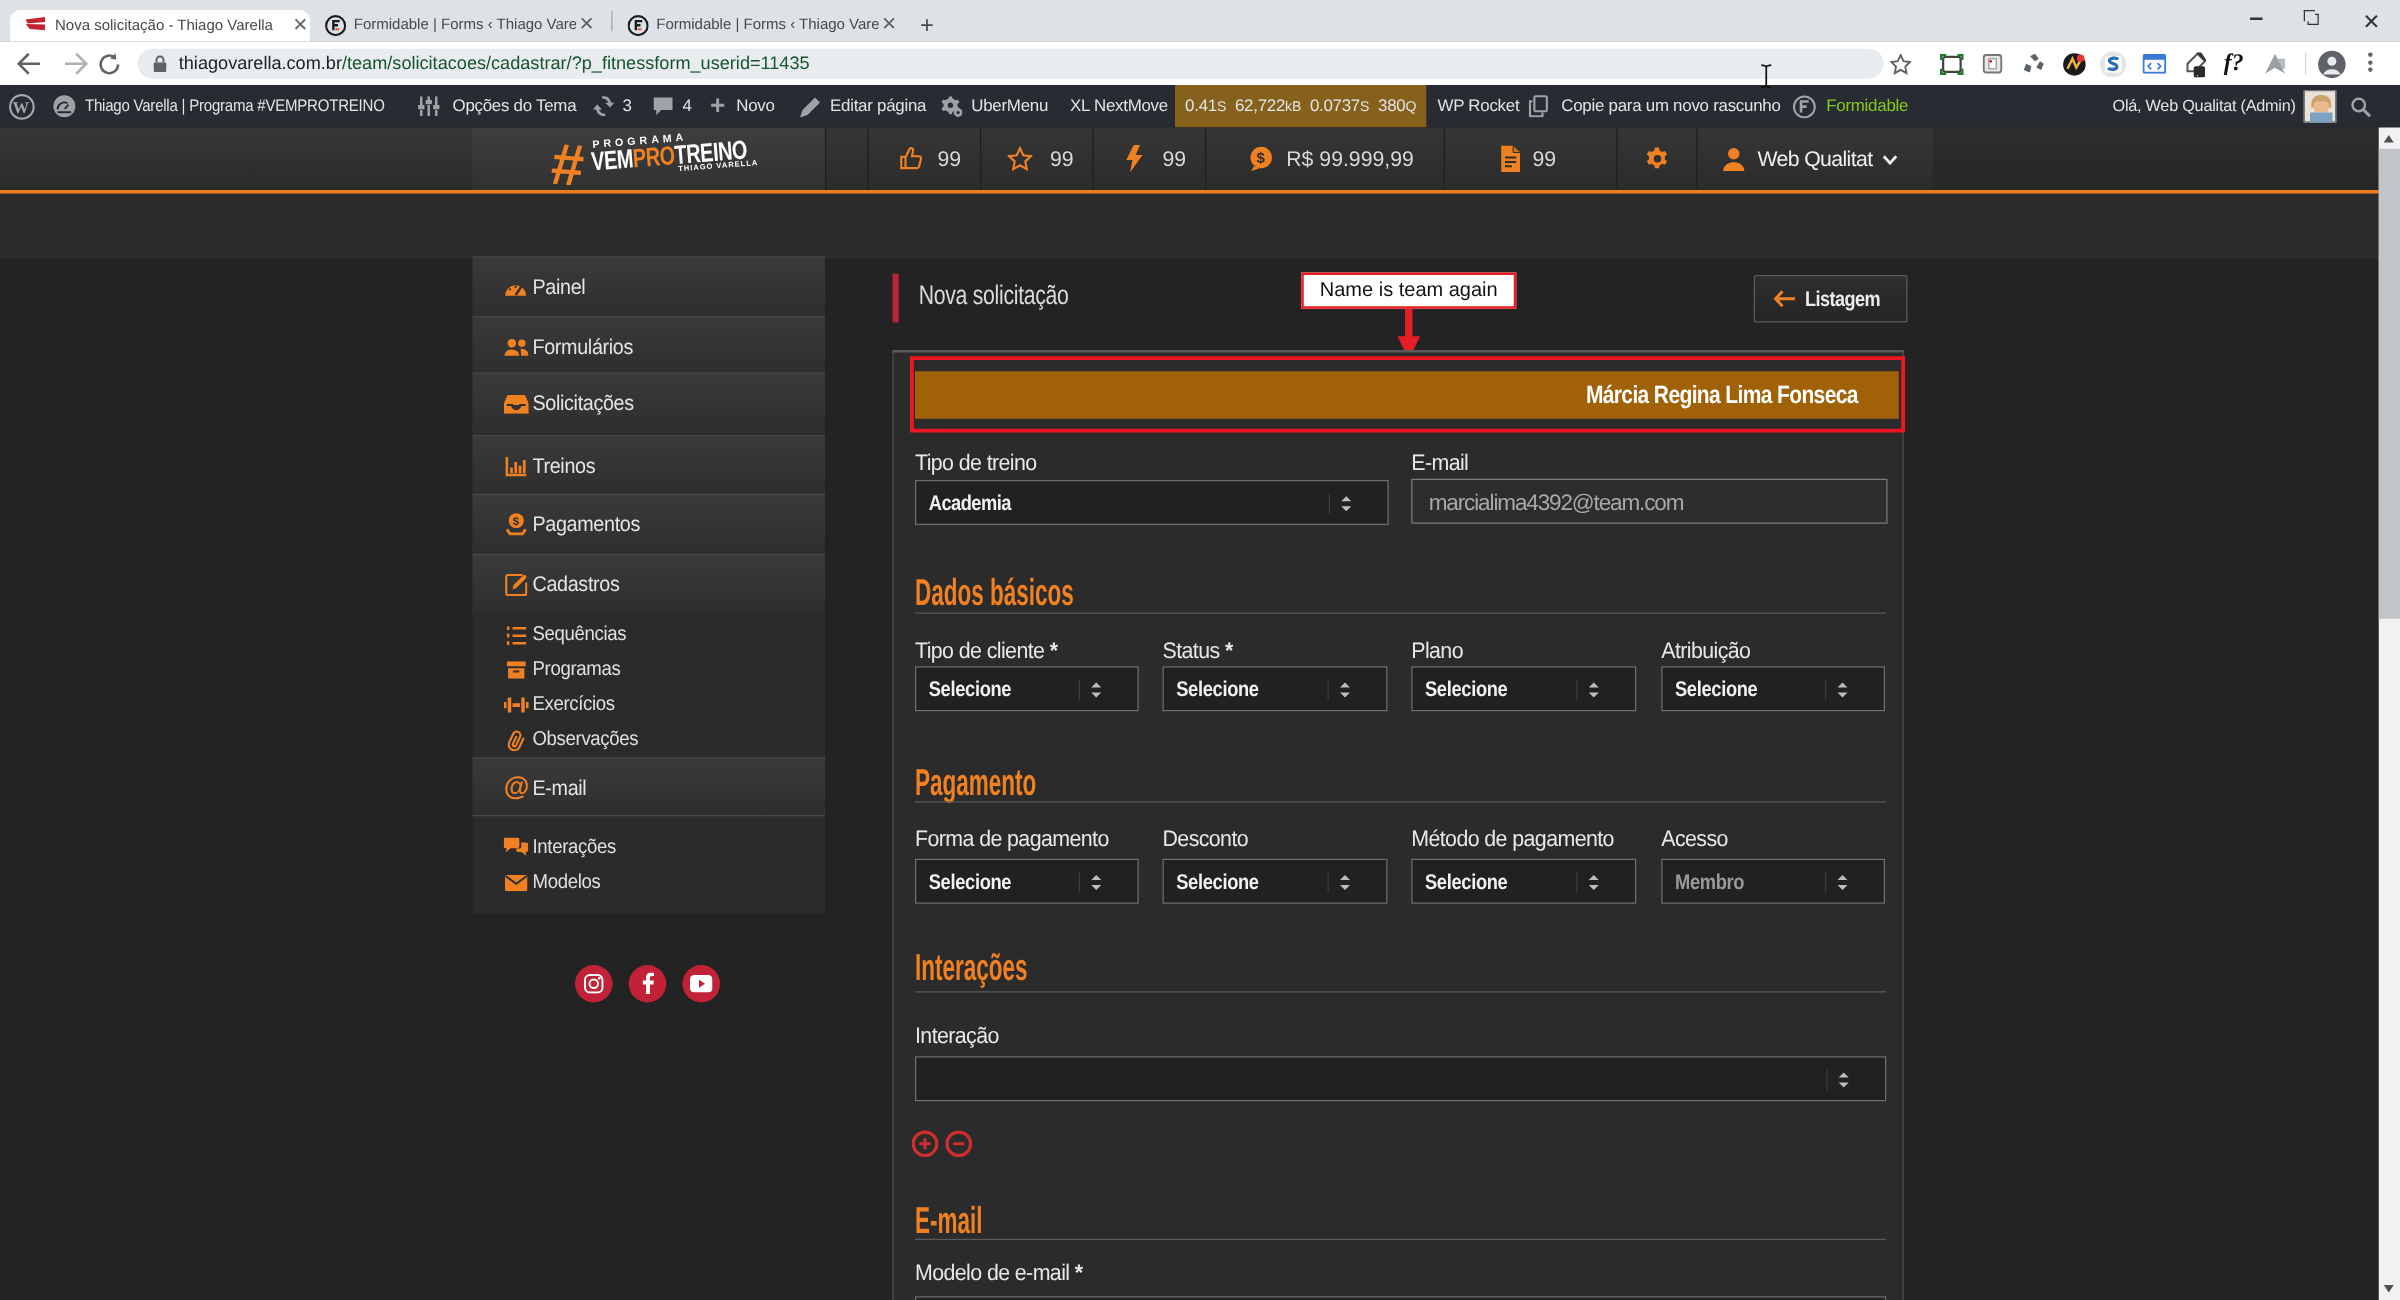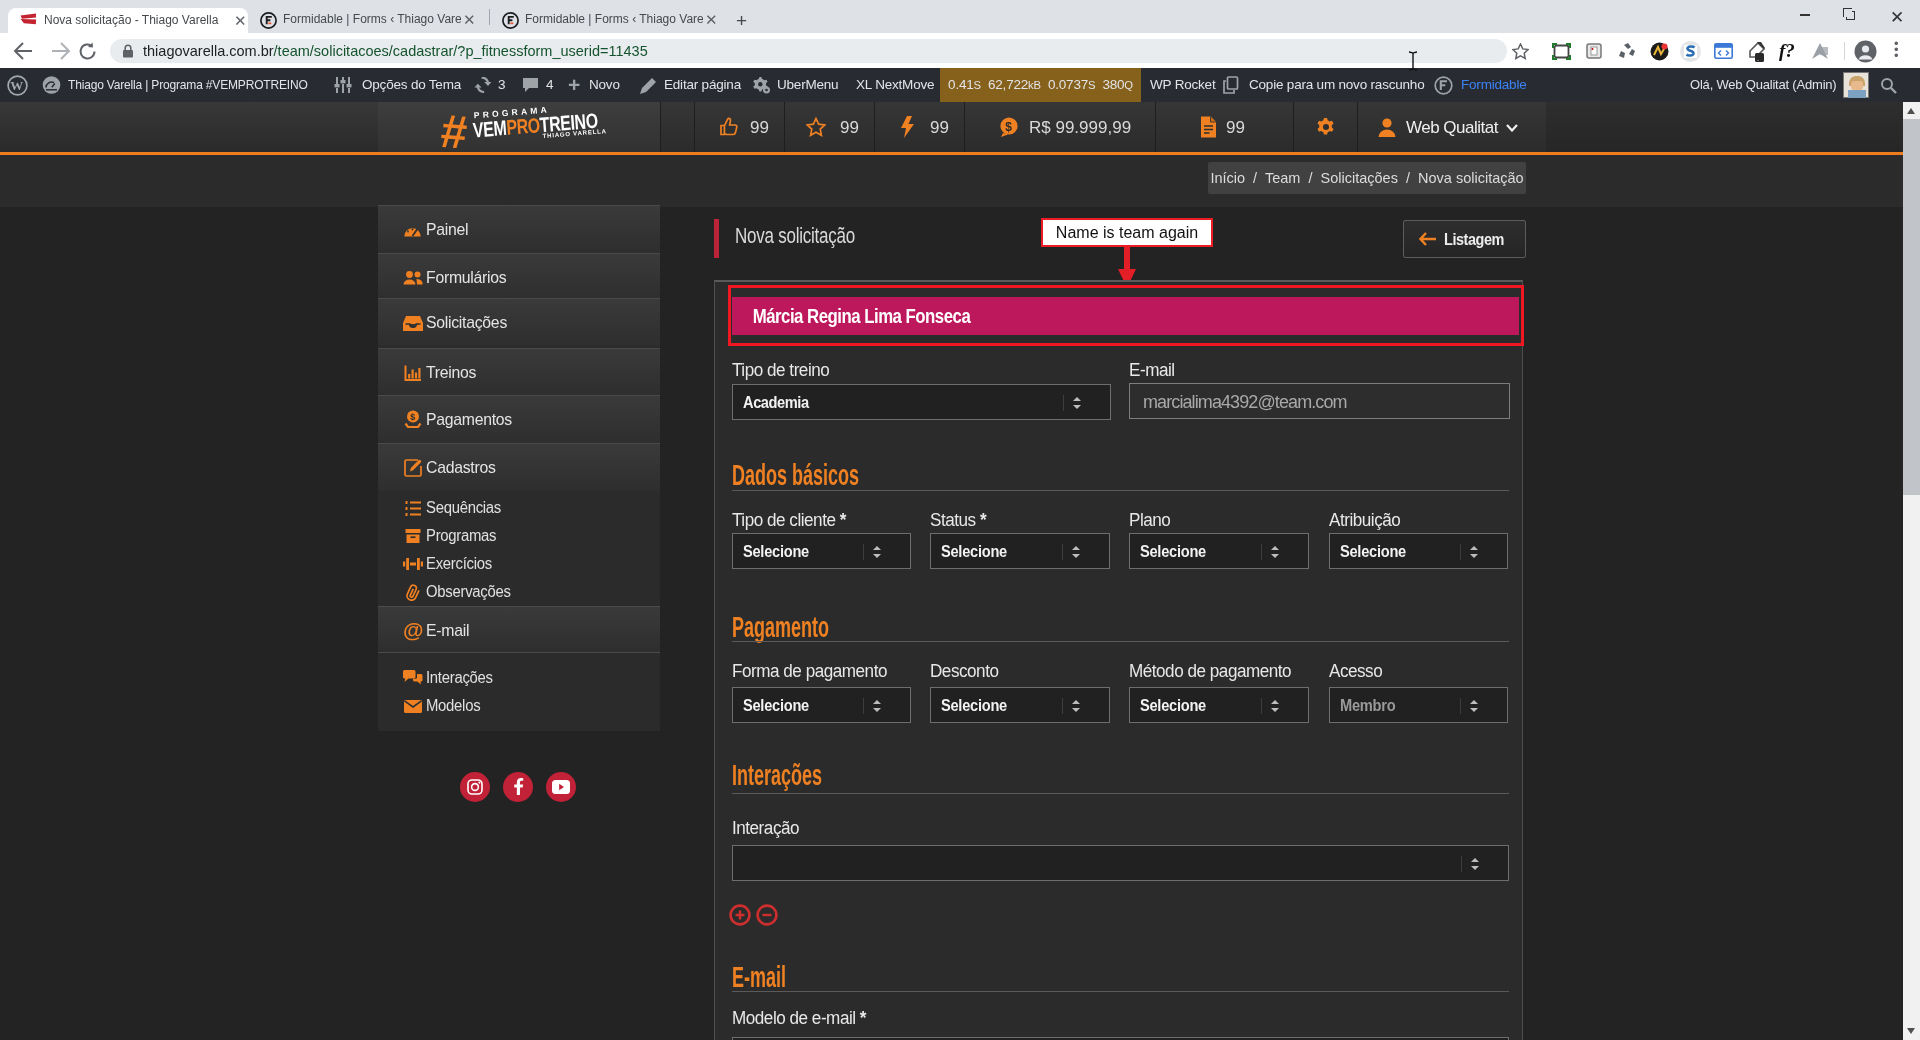--- a/index.html
+++ b/index.html
@@ -204,21 +204,21 @@
   <div class="ab-it" style="left:1150px">WP Rocket</div>
   <svg class="abs" style="left:1222px;top:8px" width="19" height="18" viewBox="0 0 19 18">
     <rect x="5.5" y="1" width="10" height="12" rx="1" fill="none" stroke="#9ea3a8" stroke-width="1.7"></rect>
     <path d="M4 5 h-2 v12 h10 v-3" fill="none" stroke="#9ea3a8" stroke-width="1.7"></path>
   </svg>
   <div class="ab-it" style="left:1249px">Copie para um novo rascunho</div>
   <svg class="abs" style="left:1434px;top:8px" width="19" height="19" viewBox="0 0 19 19">
     <circle cx="9.5" cy="9.5" r="8.3" fill="none" stroke="#9ea3a8" stroke-width="1.7"></circle>
     <path d="M6.8 14 L6.8 5.2 L13 5.2 M6.8 9.3 L11.3 9.3" stroke="#9ea3a8" stroke-width="2.1" fill="none"></path>
   </svg>
-  <div class="ab-it" style="left:1461px;color:#3b82f6">Formidable</div>
+  <div class="ab-it" style="left:1461px;color:#84cc16">Formidable</div>
   <div class="ab-it" style="left:1690px;font-size:13px">Olá, Web Qualitat (Admin)</div>
   <div class="abs" style="left:1843px;top:4px;width:26px;height:26px;background:#e8e2d8;border:1px solid #777">
     <div class="abs" style="left:5px;top:3px;width:16px;height:10px;background:#caa36a;border-radius:7px 7px 0 0"></div>
     <div class="abs" style="left:7px;top:8px;width:12px;height:9px;background:#e7b98c;border-radius:3px"></div>
     <div class="abs" style="left:4px;top:17px;width:18px;height:8px;background:#7da2c1"></div>
   </div>
   <svg class="abs" style="left:1880px;top:9px" width="17" height="17" viewBox="0 0 17 17">
     <circle cx="7" cy="7" r="5" fill="none" stroke="#9ea3a8" stroke-width="2"></circle>
     <path d="M10.5 10.5 L16 16" stroke="#9ea3a8" stroke-width="2.4"></path>
   </svg>
@@ -281,21 +281,20 @@
         <path d="M1.5 20 a8.5 7.5 0 0 1 17 0 Z" fill="#ef8122"></path>
       </svg>
       <div class="abs" style="left:48px;top:16px;color:#efefef;letter-spacing:-0.5px">Web Qualitat</div>
       <svg class="abs" style="left:148px;top:22px" width="12" height="8" viewBox="0 0 12 8">
         <path d="M1 1 L6 6.5 L11 1" stroke="#efefef" stroke-width="2.2" fill="none"></path>
       </svg>
     </div>
   </div>
   <div class="abs" id="orangeline"></div>
   <div class="abs" style="left:0;top:53px;width:1903px;height:52px;background:#2b2b2c"></div>
-  <div class="abs" id="crumbbar">Início&nbsp; /&nbsp; Team&nbsp; /&nbsp; Solicitações&nbsp; /&nbsp; Nova solicitação</div>
   <div class="abs" id="sidebar">
     <div class="sb-it" style="top:0;height:48px">
       <svg class="abs" style="left:25px;top:16px" width="19" height="16" viewBox="0 0 19 16">
         <path d="M1.2 14.5 a8.3 8.3 0 0 1 16.6 0 Z" fill="#ef8122"></path>
         <path d="M9.5 14 L14.2 7.2" stroke="#2f2f2f" stroke-width="1.8"></path>
         <circle cx="5" cy="9.5" r="0.9" fill="#2f2f2f"></circle>
           <circle cx="9.5" cy="7.5" r="0.9" fill="#2f2f2f"></circle>
       </svg>
       <div class="sb-txt" style="top:14px">Painel</div>
     </div>
@@ -381,21 +380,21 @@
   <div class="abs" style="left:1118px;top:167px;width:0;height:0;border-left:9px solid transparent;border-right:9px solid transparent;border-top:19px solid #e31e26"></div>
   <div class="abs" style="left:1403px;top:118px;width:123px;height:38px;background:linear-gradient(#2e2e2e,#252525);border:1px solid #5c5c5c;border-radius:2px">
     <svg class="abs" style="left:15px;top:11px" width="18" height="14" viewBox="0 0 18 14">
       <path d="M7 1 L1.5 7 L7 13 M1.5 7 L17 7" stroke="#ef8122" stroke-width="2.4" fill="none"></path>
     </svg>
     <div class="abs" style="left:40px;top:9px;color:#ededed;font-size:17px;font-weight:bold;letter-spacing:-0.5px;transform:scaleX(0.85);transform-origin:0 0">Listagem</div>
   </div>
 
   <div class="abs" id="panel"></div>
   <div class="abs" style="left:728px;top:183px;width:796px;height:61px;border:3px solid #f01722"></div>
-  <div class="abs" style="left:732px;top:195px;width:787px;height:38px;background:#be185d;text-align:left">
+  <div class="abs" style="left:732px;top:195px;width:787px;height:38px;background:#a16207;text-align:right">
     <span style="display:inline-block;margin-top:8px;margin-right:12px;color:#fff;font-size:20px;font-weight:bold;letter-spacing:-0.6px;transform:scaleX(0.84)">Márcia Regina Lima Fonseca</span>
   </div>
   <div class="abs lab" style="left:732px;top:258px">Tipo de treino</div>
   <div class="abs lab" style="left:1129px;top:258px">E-mail</div>
   <div class="abs sel" style="left:732px;top:282px;width:379px">
     <div class="tx" style="letter-spacing:-0.5px">Academia</div>
     <div class="sp"></div>
       <div class="updn"></div>
   </div>
   <div class="abs" style="left:1129px;top:281px;width:381px;height:36px;background:#2d2d2d;border:1px solid #7d7d7d">

